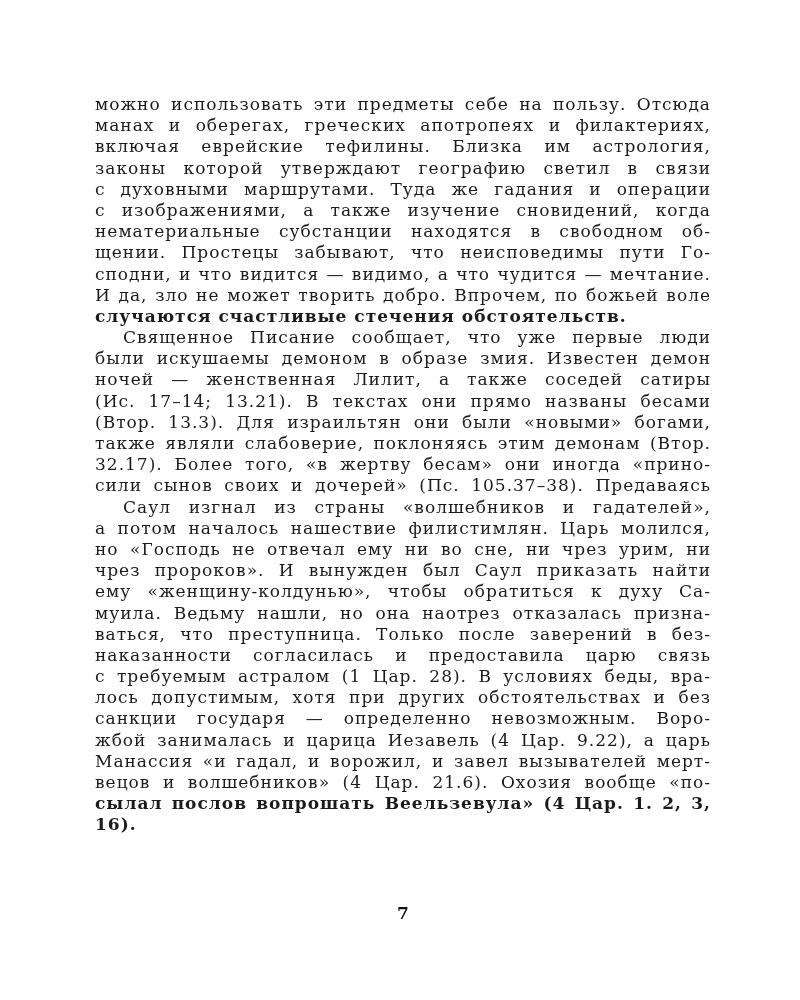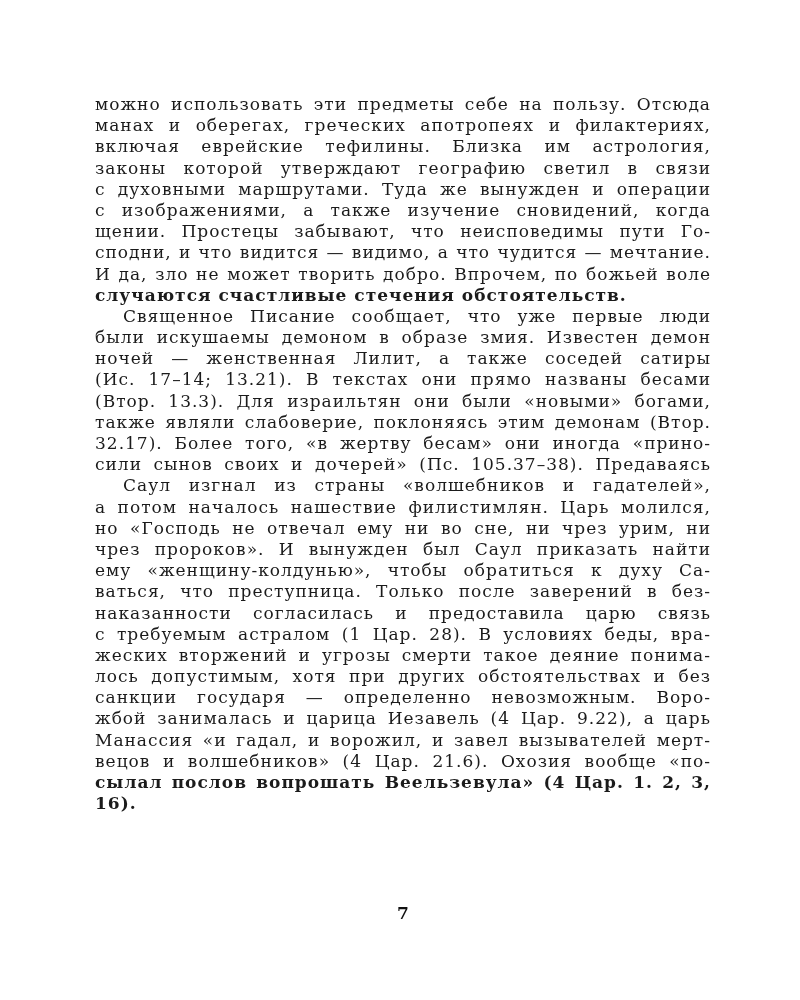--- a/index.html
+++ b/index.html
@@ -63,22 +63,23 @@
 </head>
 <body>
 
 <div class="scan-page">
   <div class="text-column">
       <div class="paragraph">
         <div class="line">можно использовать эти предметы себе на пользу. Отсюда</div>
         <div class="line">манах и оберегах, греческих апотропеях и филактериях,</div>
         <div class="line">включая еврейские тефилины. Близка им астрология,</div>
         <div class="line">законы которой утверждают географию светил в связи</div>
-        <div class="line">с духовными маршрутами. Туда же вынужден и операции</div>
+        <div class="line">с духовными маршрутами. Туда же гадания и операции</div>
         <div class="line">с изображениями, а также изучение сновидений, когда</div>
+        <div class="line">нематериальные субстанции находятся в свободном об-</div>
         <div class="line">щении. Простецы забывают, что неисповедимы пути Го-</div>
         <div class="line">сподни, и что видится — видимо, а что чудится — мечтание.</div>
         <div class="line">И да, зло не может творить добро. Впрочем, по божьей воле</div>
         <div class="line last">случаются счастливые стечения обстоятельств.</div>
       </div>
       <div class="paragraph">
         <div class="line indent">Священное Писание сообщает, что уже первые люди</div>
         <div class="line">были искушаемы демоном в образе змия. Известен демон</div>
         <div class="line">ночей — женственная Лилит, а также соседей сатиры</div>
         <div class="line">(Ис. 17–14; 13.21). В текстах они прямо названы бесами</div>
@@ -86,24 +87,24 @@
         <div class="line">также являли слабоверие, поклоняясь этим демонам (Втор.</div>
         <div class="line">32.17). Более того, «в жертву бесам» они иногда «прино-</div>
         <div class="line">сили сынов своих и дочерей» (Пс. 105.37–38). Предаваясь</div>
       </div>
       <div class="paragraph">
         <div class="line indent">Саул изгнал из страны «волшебников и гадателей»,</div>
         <div class="line">а потом началось нашествие филистимлян. Царь молился,</div>
         <div class="line">но «Господь не отвечал ему ни во сне, ни чрез урим, ни</div>
         <div class="line">чрез пророков». И вынужден был Саул приказать найти</div>
         <div class="line">ему «женщину-колдунью», чтобы обратиться к духу Са-</div>
+        <div class="line">муила. Ведьму нашли, но она наотрез отказалась призна-</div>
         <div class="line">ваться, что преступница. Только после заверений в без-</div>
         <div class="line">наказанности согласилась и предоставила царю связь</div>
         <div class="line">с требуемым астралом (1 Цар. 28). В условиях беды, вра-</div>
-        <div class="line">жеских вторжений и угрозы смерти такое деяние понима-</div>
         <div class="line">лось допустимым, хотя при других обстоятельствах и без</div>
         <div class="line">санкции государя — определенно невозможным. Воро-</div>
         <div class="line">жбой занималась и царица Иезавель (4 Цар. 9.22), а царь</div>
         <div class="line">Манассия «и гадал, и ворожил, и завел вызывателей мерт-</div>
         <div class="line">вецов и волшебников» (4 Цар. 21.6). Охозия вообще «по-</div>
         <div class="line last">сылал послов вопрошать Веельзевула» (4 Цар. 1. 2, 3, 16).</div>
       </div>
     </div>
   <div class="page-number">7</div>
 </div>

